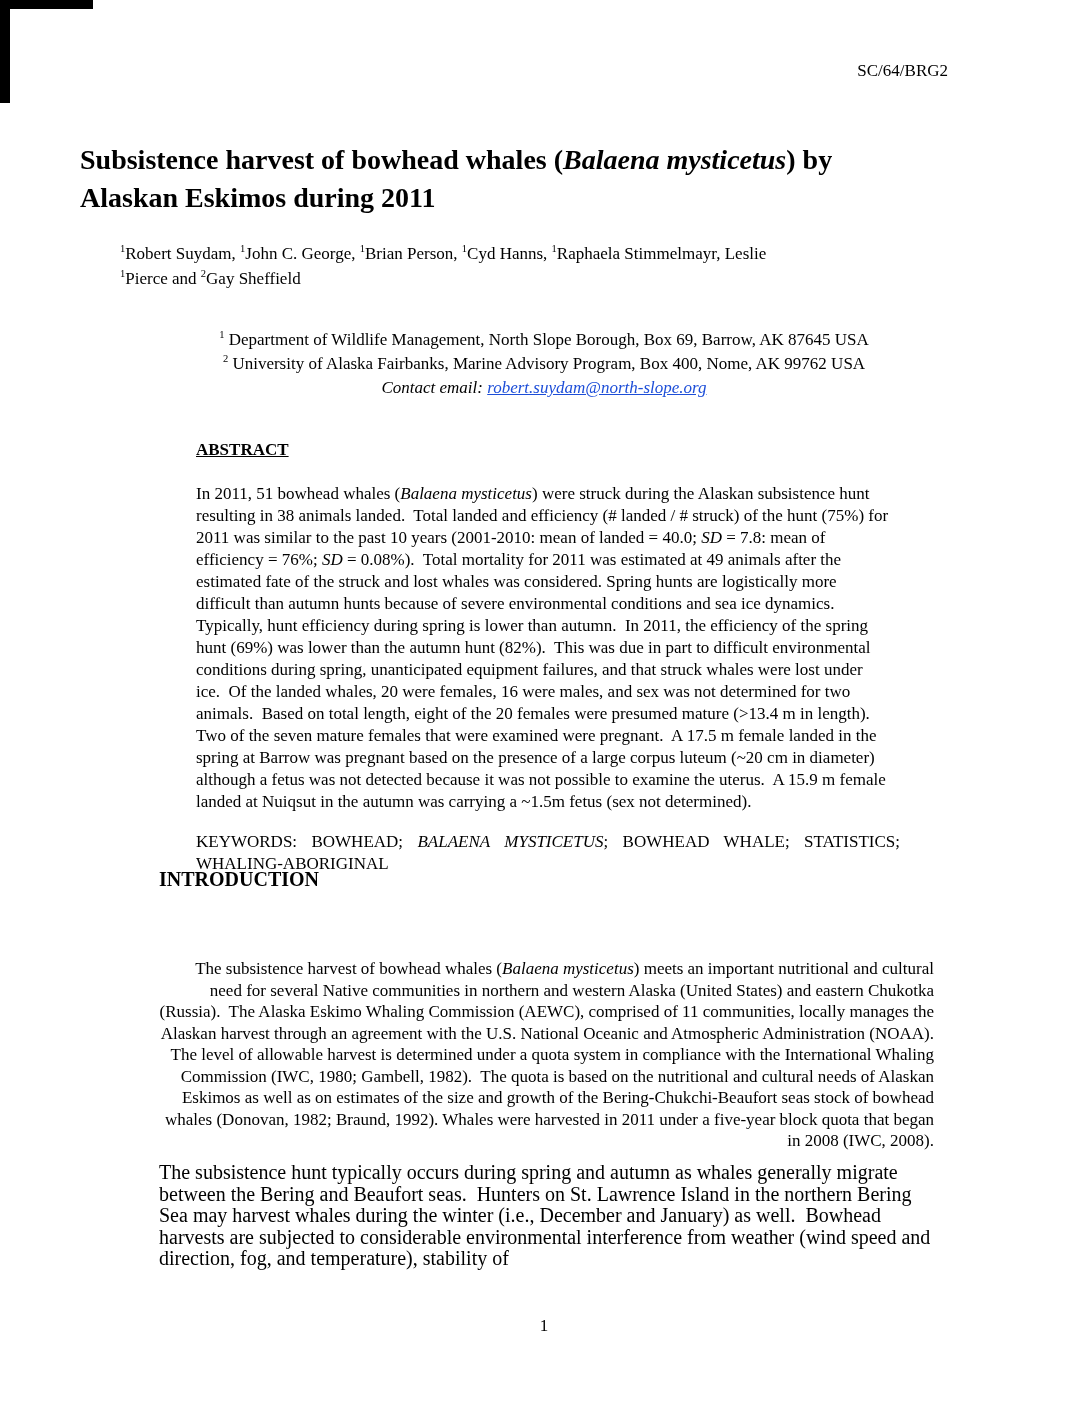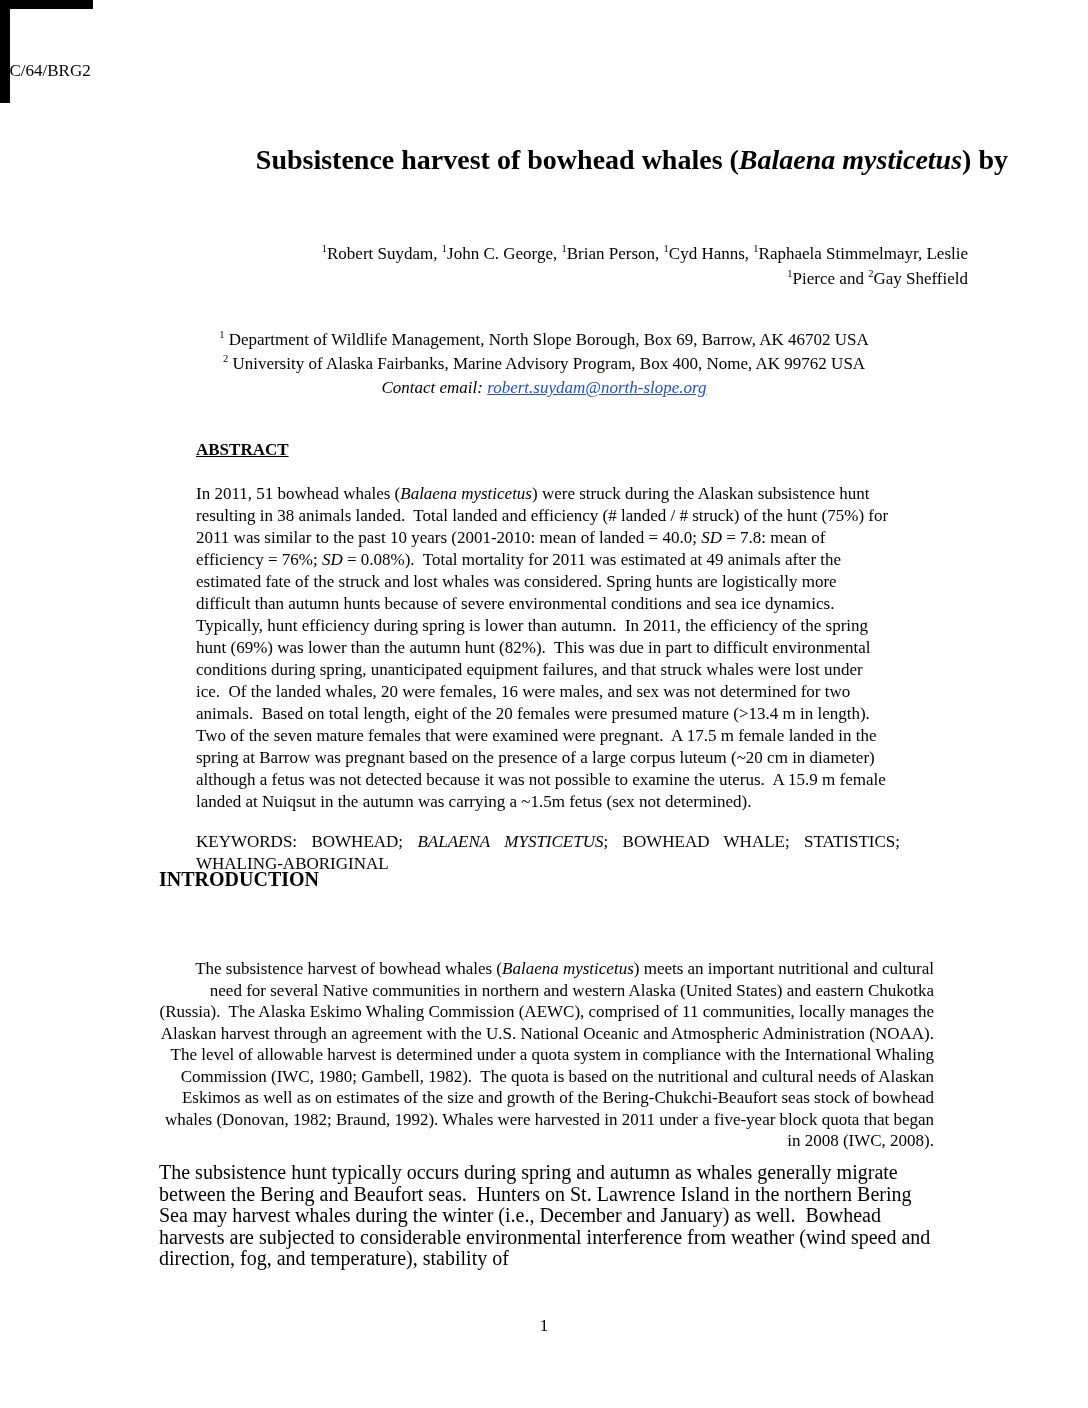--- a/index.html
+++ b/index.html
@@ -10,29 +10,29 @@
     background:#ffffff;
     color:#000;
     font-family:"Liberation Serif", serif;
     overflow:hidden;
   }
   .artifact{position:absolute;background:#000;}
   .artifact-v{left:0;top:0;width:10px;height:103px;}
   .artifact-h{left:0;top:0;width:93px;height:9px;}
   .doc-code{
     position:absolute;top:61px;left:0;right:140px;
-    font-size:17px;
+    text-align:right;font-size:17px;
   }
   .title{
     position:absolute;top:122px;left:80px;right:80px;
-    text-align:right;font-size:28px;font-weight:bold;line-height:38px;
+    text-align:left;font-size:28px;font-weight:bold;line-height:38px;
   }
   .authors{
     position:absolute;top:241px;left:120px;right:120px;
-    text-align:right;font-size:17px;line-height:25px;
+    text-align:left;font-size:17px;line-height:25px;
   }
   .affiliations{
     position:absolute;top:328px;left:100px;right:100px;
     text-align:center;font-size:17px;line-height:24px;
   }
   .abstract-heading{
     position:absolute;top:440px;left:196px;
     font-size:17px;font-weight:bold;text-decoration:underline;
   }
   .abstract-body{
@@ -66,26 +66,26 @@
 </head>
 <body>
 
 <div class="page">
 
   <div class="artifact artifact-v"></div>
   <div class="artifact artifact-h"></div>
 
   <div class="doc-code">SC/64/BRG2</div>
 
-  <h1 class="title"><span>Subsistence harvest of bowhead whales (</span><span class="it">Balaena mysticetus</span><span>) by</span><br></h1>
+  <h1 class="title"><span>Subsistence harvest of bowhead whales (</span><span class="it">Balaena mysticetus</span><span>) by</span><br><span>Alaskan Eskimos during 2011</span></h1>
 
   <div class="authors"><span class="sup">1</span><span>Robert Suydam, </span><span class="sup">1</span><span>John C. George, </span><span class="sup">1</span><span>Brian Person, </span><span class="sup">1</span><span>Cyd Hanns, </span><span class="sup">1</span><span>Raphaela Stimmelmayr, Leslie</span><br><span class="sup">1</span><span>Pierce and </span><span class="sup">2</span><span>Gay Sheffield</span></div>
 
   <div class="affiliations">
-    <div><span class="sup">1</span><span> Department of Wildlife Management, North Slope Borough, Box 69, Barrow, AK 46702 USA</span></div>
+    <div><span class="sup">1</span><span> Department of Wildlife Management, North Slope Borough, Box 69, Barrow, AK 87645 USA</span></div>
     <div><span class="sup">2</span><span> University of Alaska Fairbanks, Marine Advisory Program, Box 400, Nome, AK 99762 USA</span></div>
     <div><span class="it">Contact email: </span><span class="it link">robert.suydam@north-slope.org</span></div>
   </div>
 
   <div class="abstract-heading">ABSTRACT</div>
 
   <div class="abstract-body"><span>In 2011, 51 bowhead whales (</span><span class="it">Balaena mysticetus</span><span>) were struck during the Alaskan subsistence hunt resulting in 38 animals landed.  Total landed and efficiency (# landed / # struck) of the hunt (75%) for 2011 was similar to the past 10 years (2001-2010: mean of landed = 40.0; </span><span class="it">SD</span><span> = 7.8: mean of efficiency = 76%; </span><span class="it">SD</span><span> = 0.08%).  Total mortality for 2011 was estimated at 49 animals after the estimated fate of the struck and lost whales was considered. Spring hunts are logistically more difficult than autumn hunts because of severe environmental conditions and sea ice dynamics.  Typically, hunt efficiency during spring is lower than autumn.  In 2011, the efficiency of the spring hunt (69%) was lower than the autumn hunt (82%).  This was due in part to difficult environmental conditions during spring, unanticipated equipment failures, and that struck whales were lost under ice.  Of the landed whales, 20 were females, 16 were males, and sex was not determined for two animals.  Based on total length, eight of the 20 females were presumed mature (&gt;13.4 m in length).  Two of the seven mature females that were examined were pregnant.  A 17.5 m female landed in the spring at Barrow was pregnant based on the presence of a large corpus luteum (~20 cm in diameter) although a fetus was not detected because it was not possible to examine the uterus.  A 15.9 m female landed at Nuiqsut in the autumn was carrying a ~1.5m fetus (sex not determined).</span></div>
 
   <div class="keywords"><span>KEYWORDS: BOWHEAD; </span><span class="it">BALAENA MYSTICETUS</span><span>; BOWHEAD WHALE; STATISTICS; WHALING-ABORIGINAL</span></div>
 

